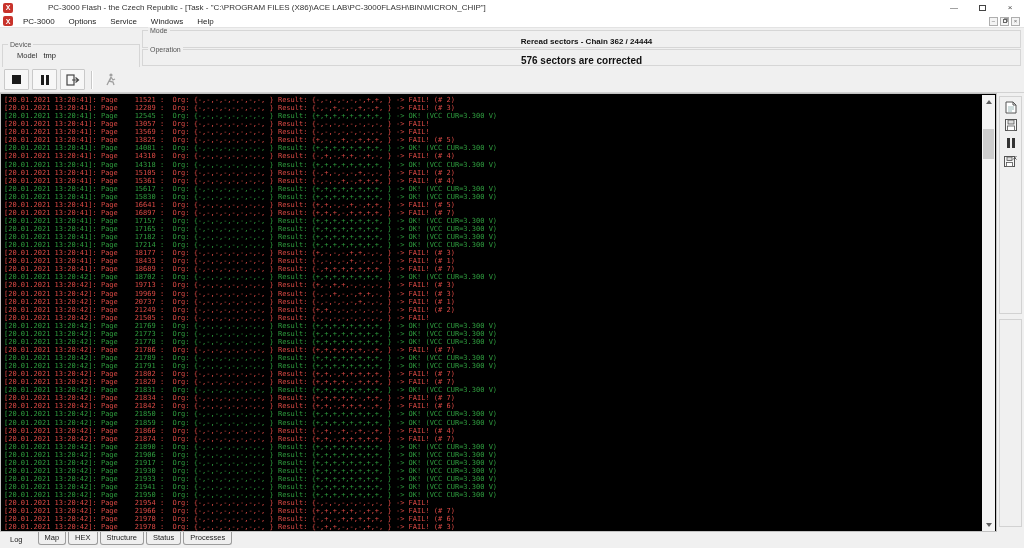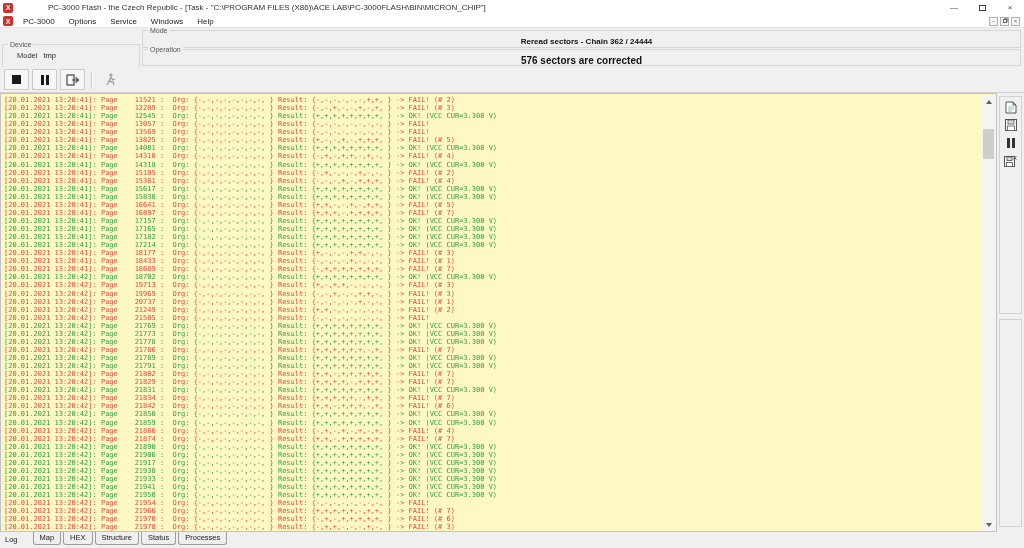--- a/index.html
+++ b/index.html
@@ -53,21 +53,21 @@
   
   #toolbar{left:0;top:67px;width:1024px;height:26px;background:#f0f0f0;
     border-bottom:1px solid #d2d2d2;display:flex;align-items:center;padding-left:4px;}
   .tb-btn{width:25px;height:21px;display:flex;align-items:center;justify-content:center;
     border:1px solid #c9c9c9;background:#f7f7f7;margin-right:3px;border-radius:1px;}
   .tb-btn.flat{border-color:transparent;background:transparent;}
   .tb-sep{width:0;height:18px;border-left:1px solid #c8c8c8;border-right:1px solid #ffffff;
     margin:0 5px 0 3px;}
 
   
-  #log-region{left:0;top:93px;width:997px;height:439px;background:#fef9c3;
+  #log-region{left:0;top:93px;width:997px;height:439px;background:#000000;
     border:1px solid #c2c2c2;overflow:hidden;}
   #log-lines{padding:2px 0 0 3px;font-family:"DejaVu Sans Mono",monospace;
     font-size:7px;line-height:8.07px;letter-spacing:0;}
   .log-line{white-space:pre;}
   .log-line.fail{color:var(--fail);}
   .log-line.ok{color:var(--ok);}
 
   
   #vscroll{position:absolute;right:1px;top:1px;width:13px;height:436px;background:#f4f4f4;}
   .sb-arrow{position:absolute;left:0;width:13px;height:13px;background:#f4f4f4;
@@ -81,21 +81,21 @@
   
   #right-panel{left:997px;top:93px;width:27px;height:439px;background:#f0f0f0;}
   .rp-box{position:absolute;left:2px;width:23px;border:1px solid #d2d2d2;background:#f0f0f0;}
   #rp-box-1{top:3px;height:218px;}
   #rp-box-2{top:226px;height:208px;}
   .rp-btn{width:17px;height:16px;margin:2px auto 2px auto;display:flex;
     align-items:center;justify-content:center;}
 
   
   #tabbar{left:0;top:532px;width:1024px;height:16px;background:#f0f0f0;
-    display:flex;align-items:flex-start;font-size:7.5px;}
+    display:flex;align-items:flex-start;padding-left:5px;font-size:7.5px;}
   .tab{border:1px solid #9c9c9c;border-top:none;background:#efefef;color:#222;
     padding:1px 6px 2px 6px;margin:0 1px;border-radius:0 0 3px 3px;line-height:1.2;}
   .tab.active{border:none;background:transparent;padding:3px 8px 2px 4px;margin-right:6px;}
 
   svg{display:block}
 </style>
 </head>
 <body>
 
 <div id="app">

